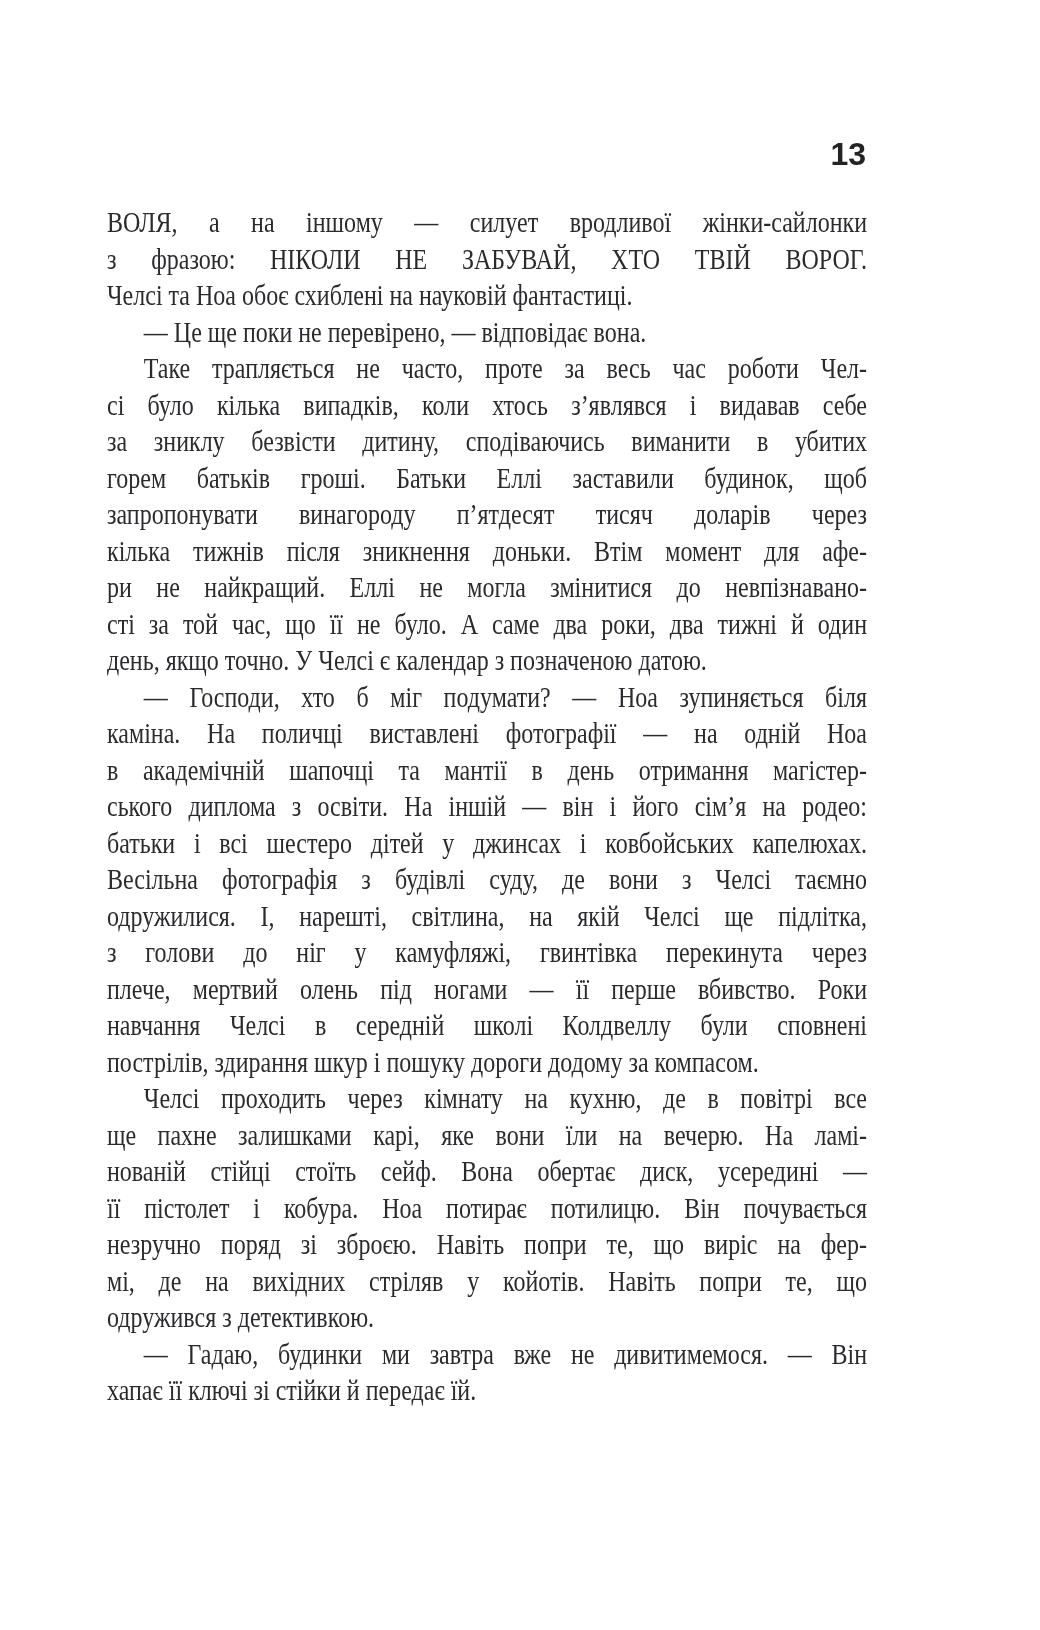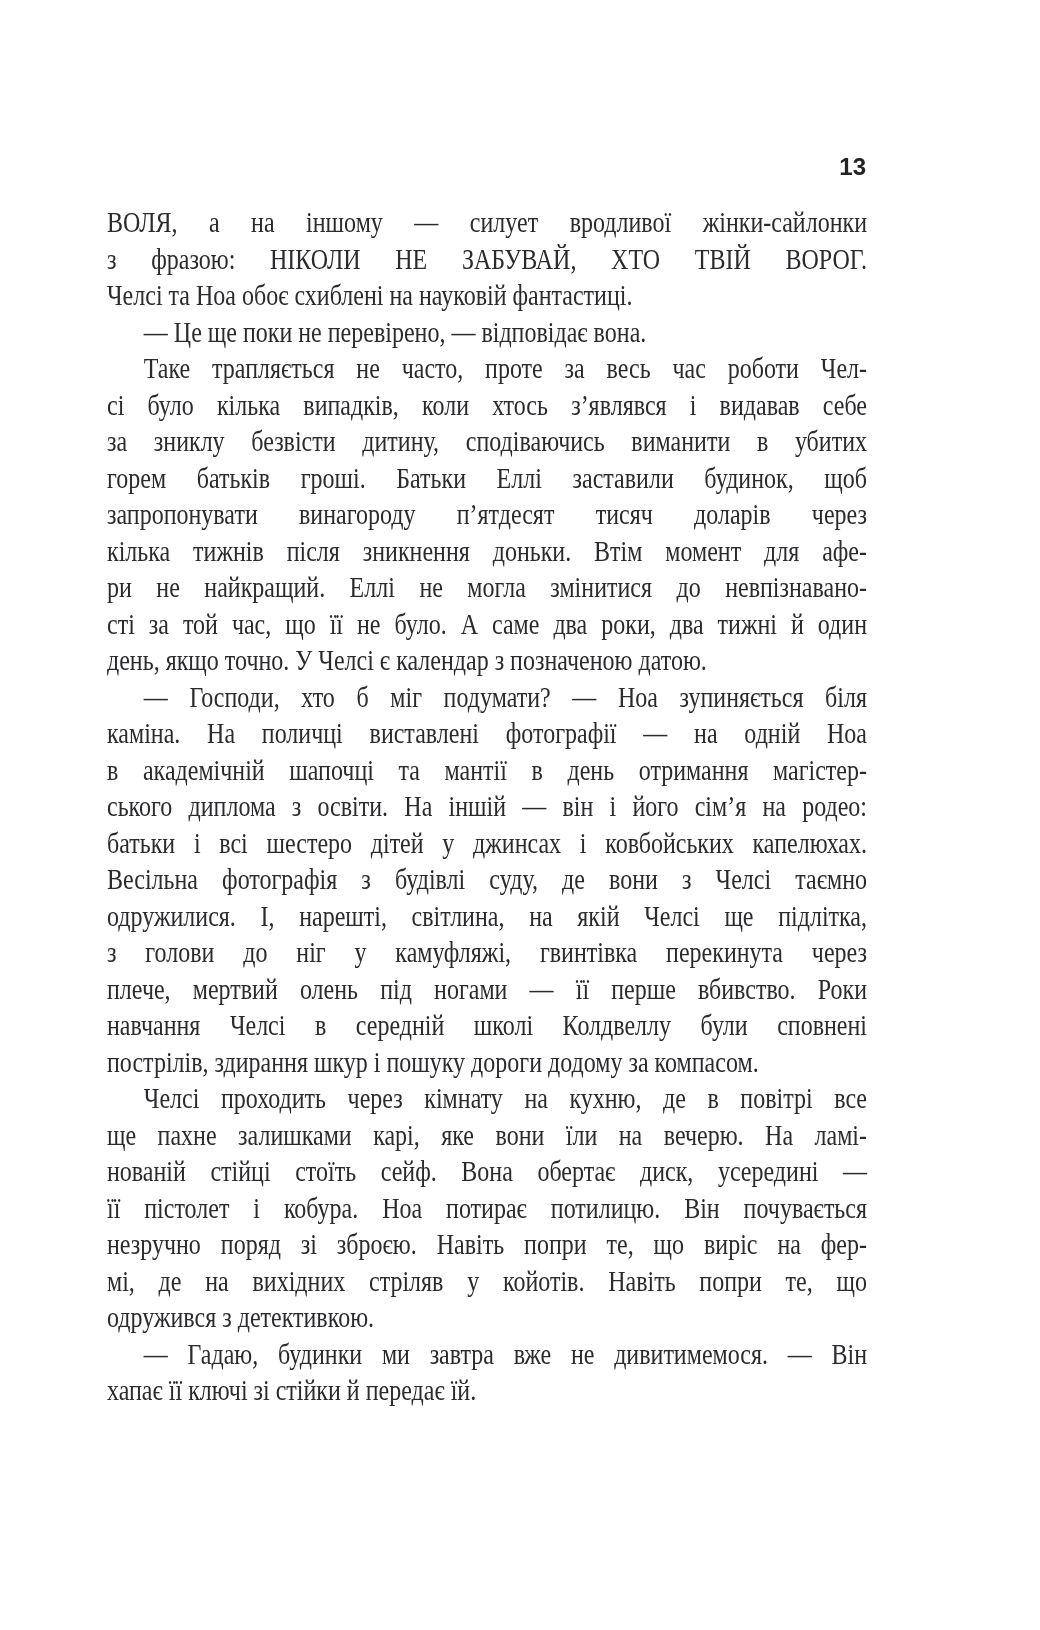--- a/index.html
+++ b/index.html
@@ -15,25 +15,25 @@
     overflow:hidden;
     font-family:"Liberation Serif", serif;
   }
   .page{
     position:absolute;
     inset:0;
     background:var(--bg);
   }
   .page-number{
     position:absolute;
-    top:152px;
+    top:139px;
     right:174px;
     font-family:"Liberation Sans", sans-serif;
     font-weight:700;
-    font-size:24px;
+    font-size:32px;
     line-height:30px;
     color:var(--pagenum);
   }
   .text-block{
     position:absolute;
     left:107px;
     top:204px;
     width:950px;
     transform:scaleX(0.8);
     transform-origin:left top;

